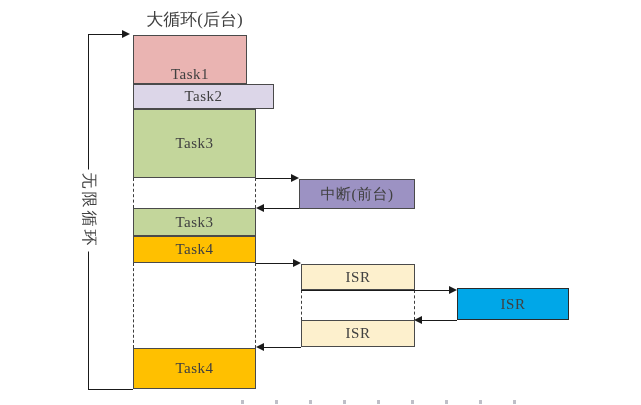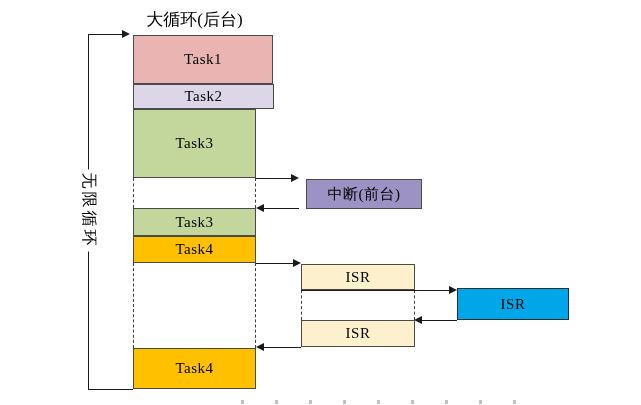--- a/index.html
+++ b/index.html
@@ -1,18 +1,18 @@
 <!DOCTYPE html>
 <html><head>
 <meta charset="utf-8">
 <style>
   html,body{margin:0;padding:0;background:#fff;}
   #canvas{
     position:relative;width:641px;height:405px;background:#ffffff;overflow:hidden;
-    font-family:"Liberation Serif","DejaVu Serif",serif;color:#000000;
+    font-family:"Liberation Serif","DejaVu Serif",serif;color:#404040;
   }
   .box{
     position:absolute;box-sizing:border-box;border:1px solid #4a4a4a;
     display:flex;align-items:center;justify-content:center;
     font-size:15px;letter-spacing:0.5px;
   }
   .lbl{position:absolute;white-space:nowrap;}
   .hline{position:absolute;height:0;border-top:1px solid #1a1a1a;}
   .vline{position:absolute;width:0;border-left:1px solid #1a1a1a;}
   .vdash{position:absolute;width:0;border-left:1px dashed #3c3c3c;}
@@ -32,21 +32,21 @@
   <div class="lbl" style="left:113px;top:8px;width:163px;text-align:center;font-size:17px;">大循环(后台)</div>
 
   <div class="vline" style="left:88px;top:34px;height:356px;"></div>
   <div class="hline" style="left:88px;top:34px;width:34px;"></div>
   <div class="ah ah-r" style="left:122px;top:30px;"></div>
   <div class="hline" style="left:88px;top:389px;width:45px;"></div>
   <div style="position:absolute;left:50px;top:172px;width:76px;height:76px;display:flex;align-items:center;justify-content:center;">
     <span style="transform:rotate(90deg);background:#ffffff;font-size:16px;letter-spacing:3px;white-space:nowrap;padding:0 3px;">无限循环</span>
   </div>
 
-  <div class="box" style="left: 133px; top: 35px; width: 140px; height: 49px; background: rgb(234, 180, 178);">
+  <div class="box" style="left: 133px; top: 35px; width: 114px; height: 49px; background: rgb(234, 180, 178); align-items: flex-end;">
     <span>Task1</span>
   </div>
   <div class="box" style="left: 133px; top: 84px; width: 141px; height: 25px; background: rgb(220, 214, 232);">
     <span>Task2</span>
   </div>
   <div class="box" style="left: 133px; top: 109px; width: 123px; height: 69px; background: rgb(195, 214, 155);">
     <span>Task3</span>
   </div>
 
   <div class="vdash" style="left:133px;top:178px;height:30px;"></div>
@@ -59,21 +59,21 @@
     <span>Task4</span>
   </div>
 
   <div class="vdash" style="left:133px;top:263px;height:85px;"></div>
   <div class="vdash" style="left:255px;top:263px;height:85px;"></div>
 
   <div class="box" style="left: 133px; top: 348px; width: 123px; height: 41px; background: rgb(255, 192, 0);">
     <span>Task4</span>
   </div>
 
-  <div class="box" style="left: 306px; top: 179px; width: 116px; height: 30px; background: rgb(156, 146, 195);">
+  <div class="box" style="left: 299px; top: 179px; width: 116px; height: 30px; background: rgb(156, 146, 195);">
     <span>中断(前台)</span>
   </div>
 
   <div class="hline" style="left:256px;top:178px;width:36px;"></div>
   <div class="ah ah-r" style="left:291px;top:174px;"></div>
 
   <div class="hline" style="left:263px;top:208px;width:36px;"></div>
   <div class="ah ah-l" style="left:256px;top:204px;"></div>
 
   <div class="hline" style="left:256px;top:263px;width:38px;"></div>

